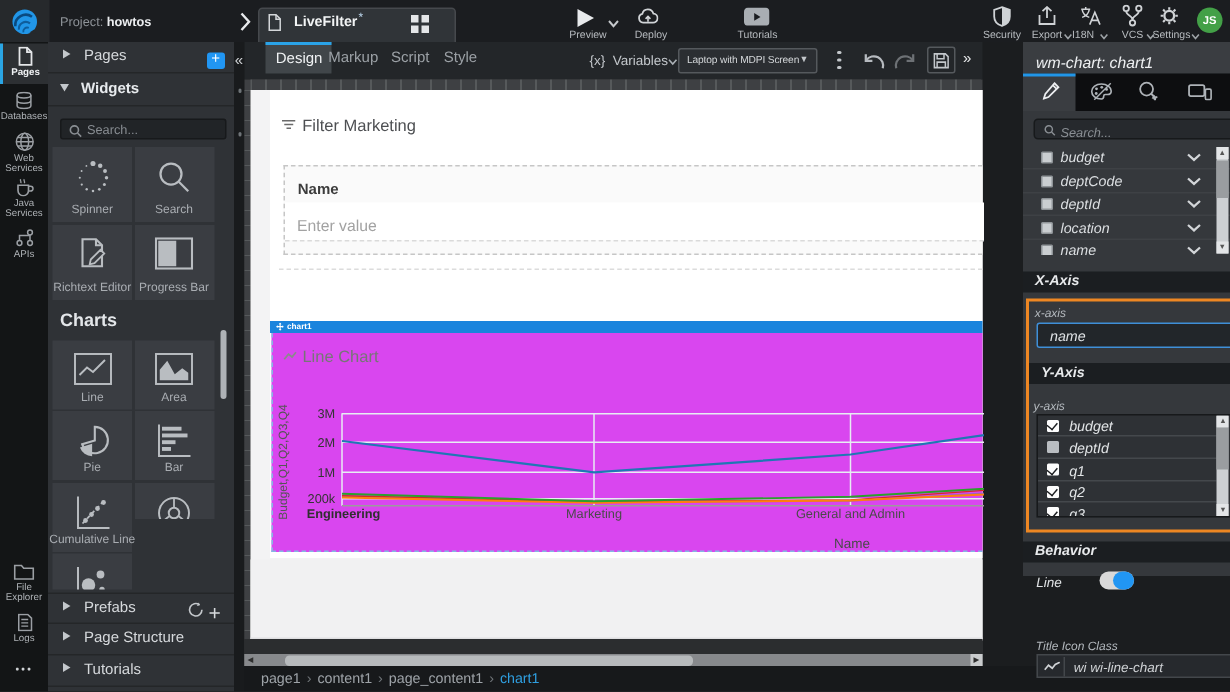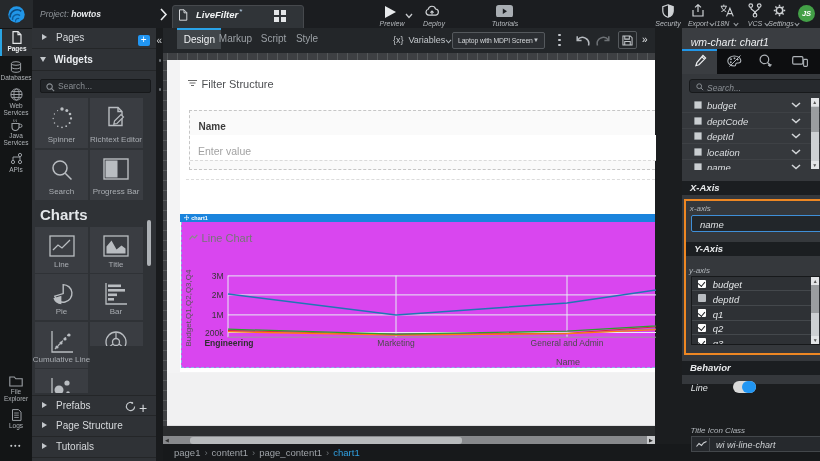--- a/index.html
+++ b/index.html
@@ -1,41 +1,41 @@
 <!DOCTYPE html>
 <html><head>
 <meta charset="utf-8">
 <style>
 * { margin:0; padding:0; box-sizing:border-box; }
 html,body { width:820px; height:461px; overflow:hidden; background:#1b1d1f;
   font-family:"Liberation Sans", sans-serif; }
 #app { position:relative; width:820px; height:461px; overflow:hidden; }
 .abs { position:absolute; }
 
-#topbar { position:absolute; left:0; top:0; width:820px; height:28px; background:#1b1d20;font-style:italic; }
+#topbar { position:absolute; left:0; top:0; width:820px; height:28px; background:#1b1d20; }
 #logosq { position:absolute; left:0; top:0; width:33px; height:28px; background:#26292c; }
 .tb-label { position:absolute; font-size:7px; color:#b7bbbf; text-align:center; }
 
 #rail { position:absolute; left:0; top:28px; width:32px; height:433px; background:#131516; }
 .rail-item { position:absolute; left:0; width:32px; text-align:center; color:#aeb2b6; font-size:6.5px; }
 .rail-item.sel { background:#2d3033; border-left:2px solid #2aa5e4; color:#f0f2f4; font-weight:bold; }
 .rail-item svg { display:block; margin:2px auto 1px; }
 
 #lpanel { position:absolute; left:32px; top:28px; width:124px; height:433px; background:#2f3236; }
 #lstrip { position:absolute; left:156px; top:28px; width:7px; height:433px; background:#191b1d; }
 .sec-row { position:relative; border-bottom:1px solid #242628; color:#d6d9dc; font-size:10px; }
 .caret-r { display:inline-block; width:0; height:0; border-left:5px solid #c3c7cb; border-top:3.5px solid transparent; border-bottom:3.5px solid transparent; }
 .caret-d { display:inline-block; width:0; height:0; border-top:5px solid #c3c7cb; border-left:3.5px solid transparent; border-right:3.5px solid transparent; }
 #wsearch { position:absolute; left:8px; top:50.5px; width:111px; height:14px; background:#212427; border:1px solid #17191b; border-radius:2px; color:#898e93; font-size:8.5px; line-height:12px; }
 .grid2 { position:absolute; left:3px; width:108px; display:grid; grid-template-columns:53px 53px; grid-gap:1.5px; }
 .wcard { background:#3a3d42; height:50px; position:relative; text-align:center; }
 .grid2.charts .wcard { height:46px; }
 .wcard .wlbl { position:absolute; bottom:4px; left:-3px; right:-3px; font-size:8px; color:#a9adb2; white-space:nowrap; }
 .wcard svg { margin-top:8px; }
-.charts-h { position:absolute; left:8px; font-size:15px; font-weight:bold; color:#e3e6e9; }
+.charts-h { position:absolute; left:8px; font-size:12px; font-weight:bold; color:#e3e6e9; }
 
 #tabbar { position:absolute; left:163px; top:28px; width:492px; height:25px; background:#232629; }
 .dtab { position:absolute; top:0; height:21.3px; line-height:21.3px; font-size:10px; color:#9ba0a5; text-align:center; }
 .dtab.act { background:#41464a; color:#f0f2f4; border-top:2px solid #2aa3e8; line-height:19px; }
 
 #canvas { position:absolute; left:163px; top:53px; width:492px; height:391px; background:#3e4043; }
 #canvas::before { content:""; position:absolute; left:0; top:6.5px; width:3.5px; height:366px; background:repeating-linear-gradient(180deg, #56595b 0 1px, #3e4043 1px 10px); }
 #canvas::after { content:""; position:absolute; left:3.5px; top:0; width:487px; height:6.5px; background:repeating-linear-gradient(90deg, #56595b 0 1px, #3e4043 1px 10px); }
 #page { position:absolute; left:3.5px; top:7px; width:488.5px; height:366px; background:#f3f3f4; }
 
@@ -238,34 +238,34 @@
               <circle cx="4.5" cy="17" r="0.75"></circle>
               <circle cx="3.2" cy="12.5" r="0.7"></circle>
               <circle cx="4.4" cy="8" r="0.65"></circle>
               <circle cx="7.6" cy="4.6" r="0.6"></circle>
             </g>
         </svg>
         <div class="wlbl">Spinner</div>
       </div>
       <div class="wcard">
         <svg width="24" height="24" viewBox="0 0 24 24">
+            <circle cx="10" cy="10" r="7" fill="none" stroke="#b9bdc1" stroke-width="1.5"></circle>
+            <path d="M15.2 15.2 L21.5 21.5" stroke="#b9bdc1" stroke-width="1.5"></path>
+          </svg>
+        <div class="wlbl">Search</div>
+      </div>
+      <div class="wcard">
+        <svg width="24" height="24" viewBox="0 0 24 24">
             <path d="M5 1.5 h9 l4 4 v14 h-13 z" fill="none" stroke="#b9bdc1" stroke-width="1.4"></path>
             <path d="M14 1.5 v4 h4" fill="none" stroke="#b9bdc1" stroke-width="1.4"></path>
             <path d="M10.5 15 l6.5 -6.5 l2.5 2.5 l-6.5 6.5 l-3.2 .7 z" fill="#3a3d42" stroke="#b9bdc1" stroke-width="1.2"></path>
           </svg>
         <div class="wlbl">Richtext Editor</div>
       </div>
       <div class="wcard">
-        <svg width="24" height="24" viewBox="0 0 24 24">
-            <circle cx="10" cy="10" r="7" fill="none" stroke="#b9bdc1" stroke-width="1.5"></circle>
-            <path d="M15.2 15.2 L21.5 21.5" stroke="#b9bdc1" stroke-width="1.5"></path>
-          </svg>
-        <div class="wlbl">Search</div>
-      </div>
-      <div class="wcard">
         <svg width="26" height="22" viewBox="0 0 26 22">
             <rect x="1" y="1" width="24" height="20" fill="none" stroke="#b9bdc1" stroke-width="1.4"></rect>
             <rect x="2.5" y="2.5" width="12" height="17" fill="#b9bdc1"></rect>
           </svg>
         <div class="wlbl">Progress Bar</div>
       </div>
     </div>
     <div class="charts-h" style="top:178px">Charts</div>
     <div class="grid2 charts" style="top:198.5px">
       <div class="wcard">
@@ -273,21 +273,21 @@
             <rect x="1" y="1" width="24" height="20" fill="none" stroke="#b9bdc1" stroke-width="1.3"></rect>
             <path d="M4 15 l5 -5 l4 3 l8 -8" fill="none" stroke="#b9bdc1" stroke-width="1.3"></path>
           </svg>
         <div class="wlbl">Line</div>
       </div>
       <div class="wcard">
         <svg width="26" height="22" viewBox="0 0 26 22">
             <rect x="1" y="1" width="24" height="20" fill="none" stroke="#b9bdc1" stroke-width="1.3"></rect>
             <path d="M3.5 18.5 v-7 l5 -6 l5 9 l5 -4 l4 3 v5 z" fill="#b9bdc1"></path>
           </svg>
-        <div class="wlbl">Title</div>
+        <div class="wlbl">Area</div>
       </div>
       <div class="wcard">
         <svg width="24" height="24" viewBox="0 0 24 24">
             <path d="M13.2 2.6 A8.8 8.8 0 1 1 4.8 14.2 L13.2 11.6 Z" fill="none" stroke="#b9bdc1" stroke-width="1.4"></path>
             <path d="M11.4 13.8 L11.4 22.2 A8.8 8.8 0 0 1 3.3 16.3 Z" fill="#b9bdc1"></path>
           </svg>
         <div class="wlbl">Pie</div>
       </div>
       <div class="wcard">
         <svg width="24" height="24" viewBox="0 0 24 24">
@@ -379,21 +379,21 @@
     </div>
     <div class="abs" style="left:479px;top:6px;font-size:10px;color:#e4e6e8">»</div>
   </div>
   <div id="canvas">
     <div id="page">
       <div class="abs" style="left:13.8px;top:0;width:474.7px;height:312px;background:#ffffff"></div>
 
       <svg class="abs" style="left:21px;top:20px" width="9" height="7" viewBox="0 0 9 7">
           <path d="M0 .5 h9 M1.5 3 h6 M3 5.5 h3" stroke="#6a6a6a" stroke-width="1"></path>
         </svg>
-      <div class="abs" style="left:35px;top:18px;font-size:11px;color:#4d4f52;font-weight:500">Filter Structure</div>
+      <div class="abs" style="left:35px;top:18px;font-size:11px;color:#4d4f52;font-weight:500">Filter Marketing</div>
 
       <div class="abs" style="left:22px;top:49.5px;width:466.5px;height:60px;background:#fafafa;border:1px dashed #c6c6c6;border-right:none">
         <div class="abs" style="left:9px;top:10.5px;font-size:10px;font-weight:bold;color:#3c3c3c">Name</div>
         <div class="abs" style="left:0;top:24px;width:466.5px;height:25.5px;background:#fff">
           <div class="abs" style="left:8.5px;top:10px;font-size:10.5px;color:#a2a2a2">Enter value</div>
         </div>
         <div class="abs" style="left:0;top:49.5px;width:466.5px;border-top:1px dashed #dadada"></div>
       </div>
       <div class="abs" style="left:19.5px;top:118.5px;width:469px;border-top:1px dashed #dcdcdc"></div>
 

